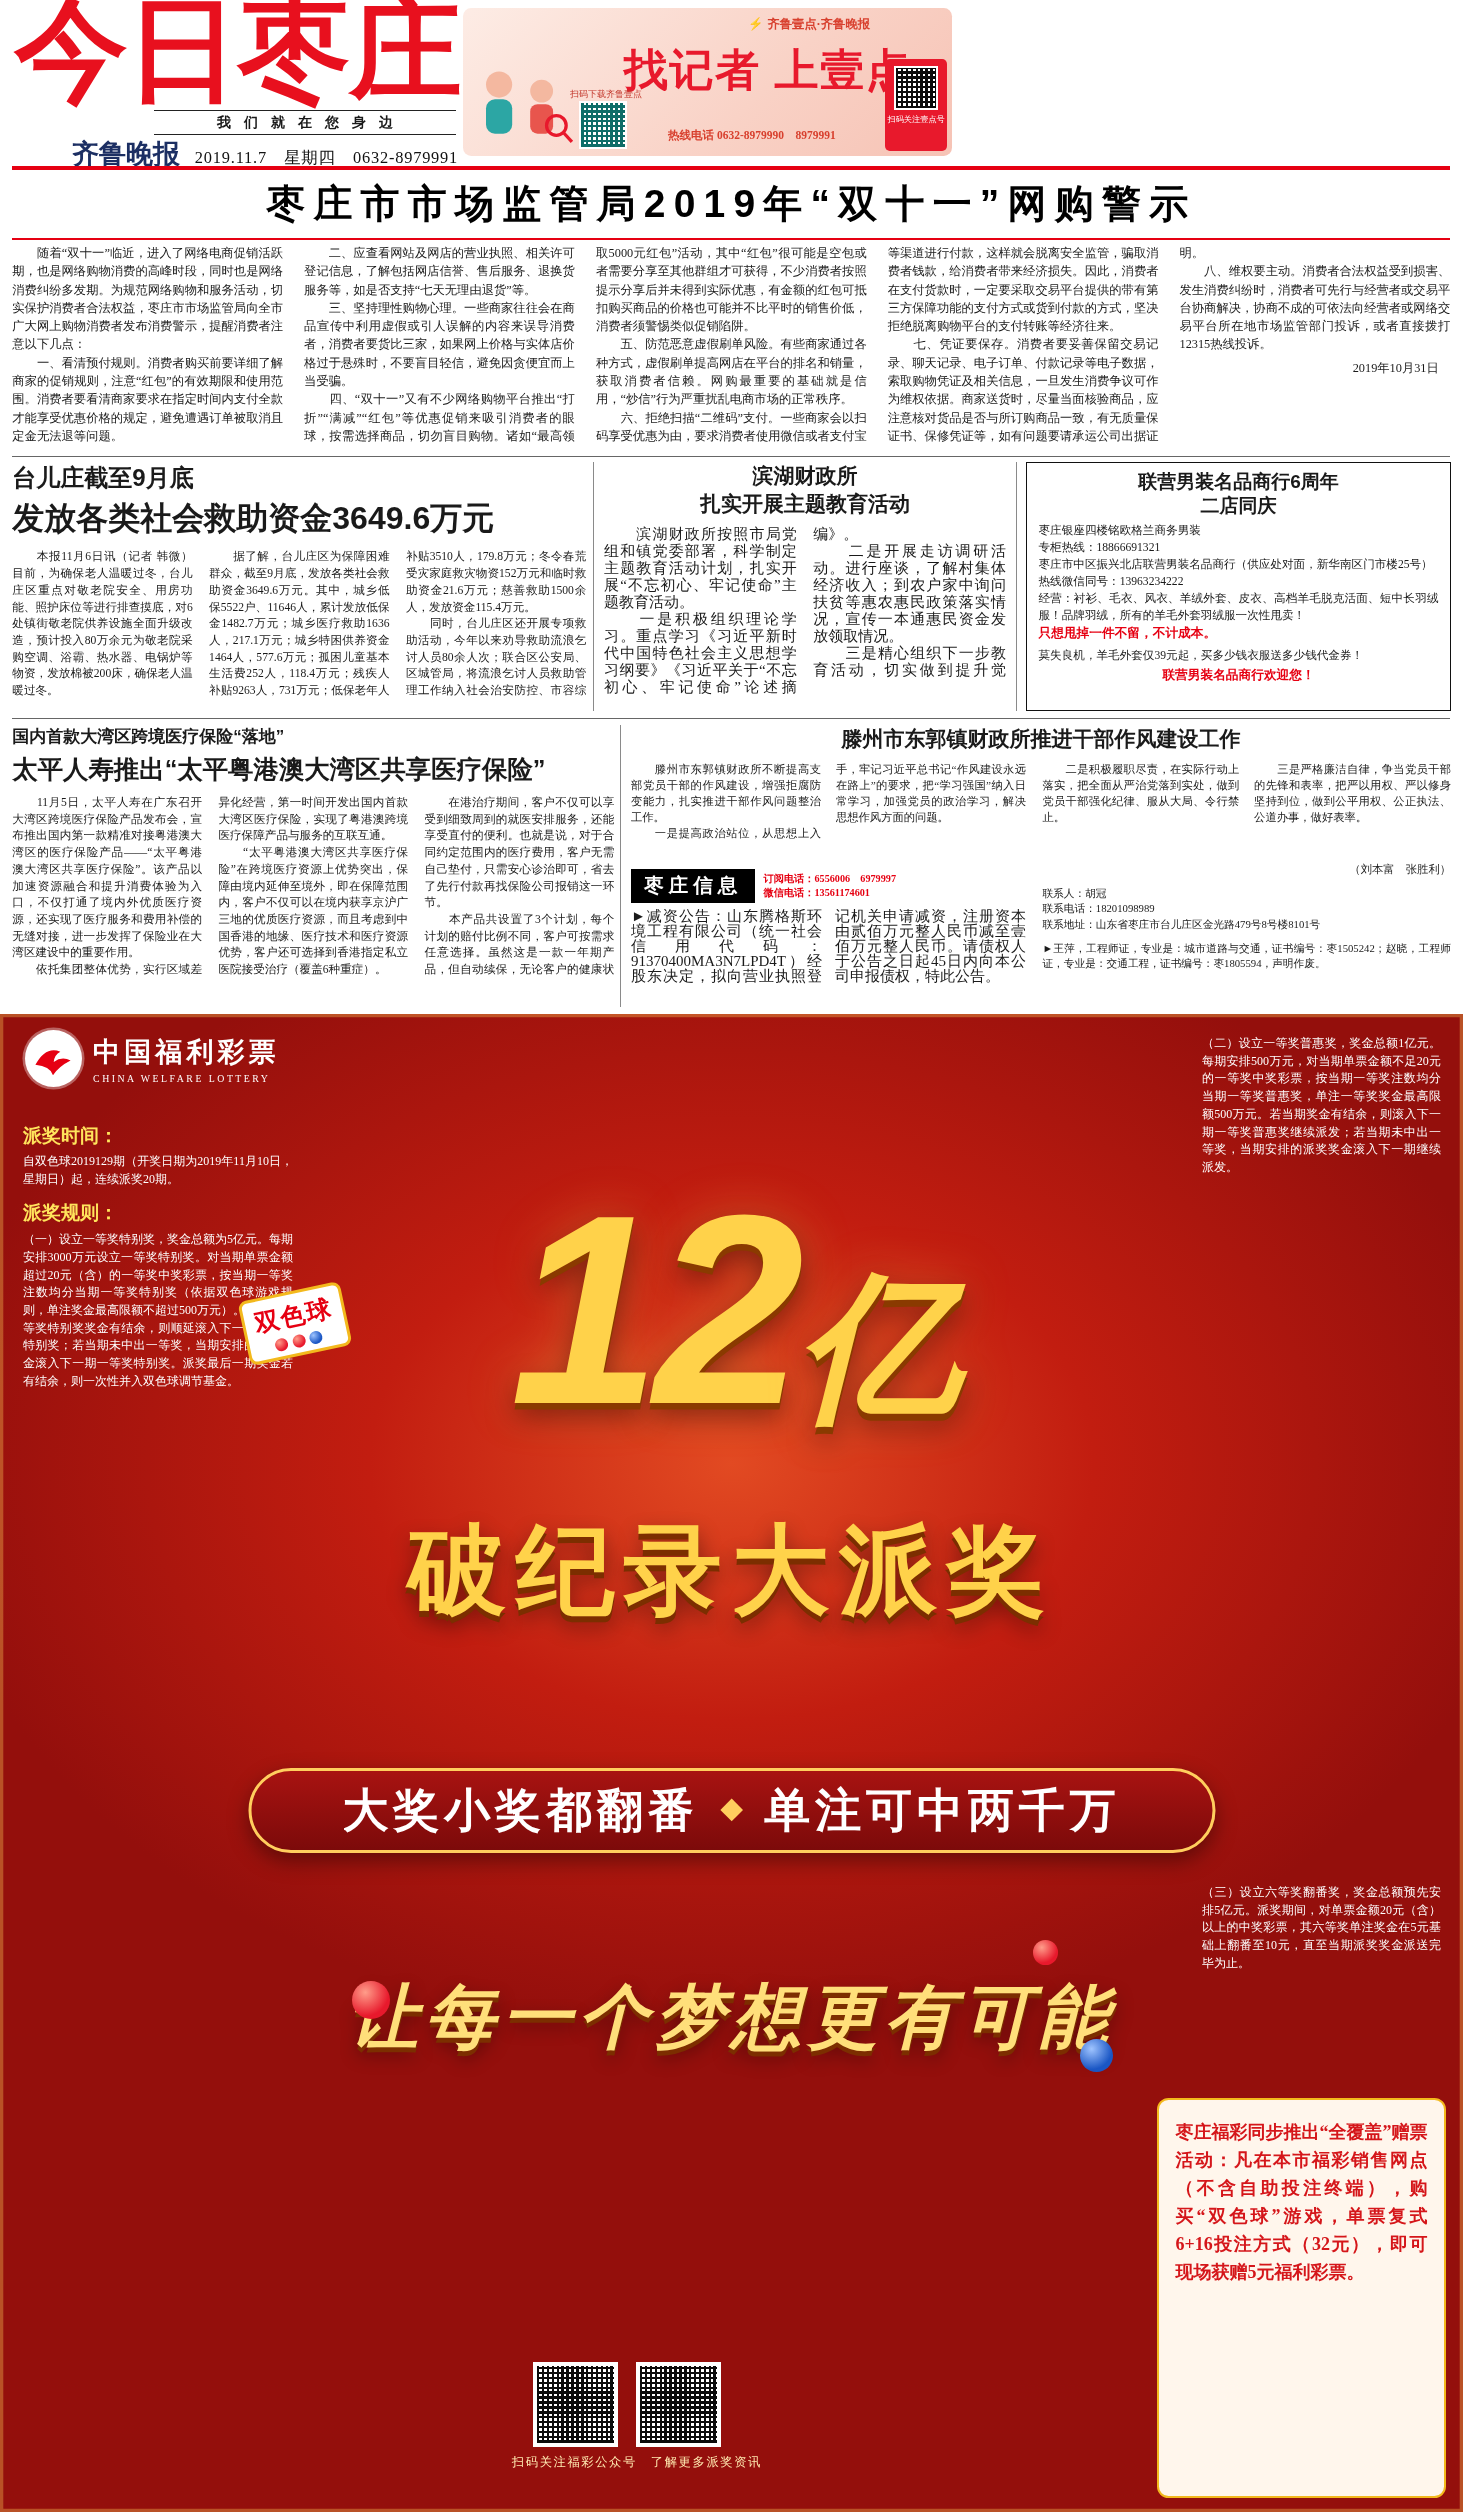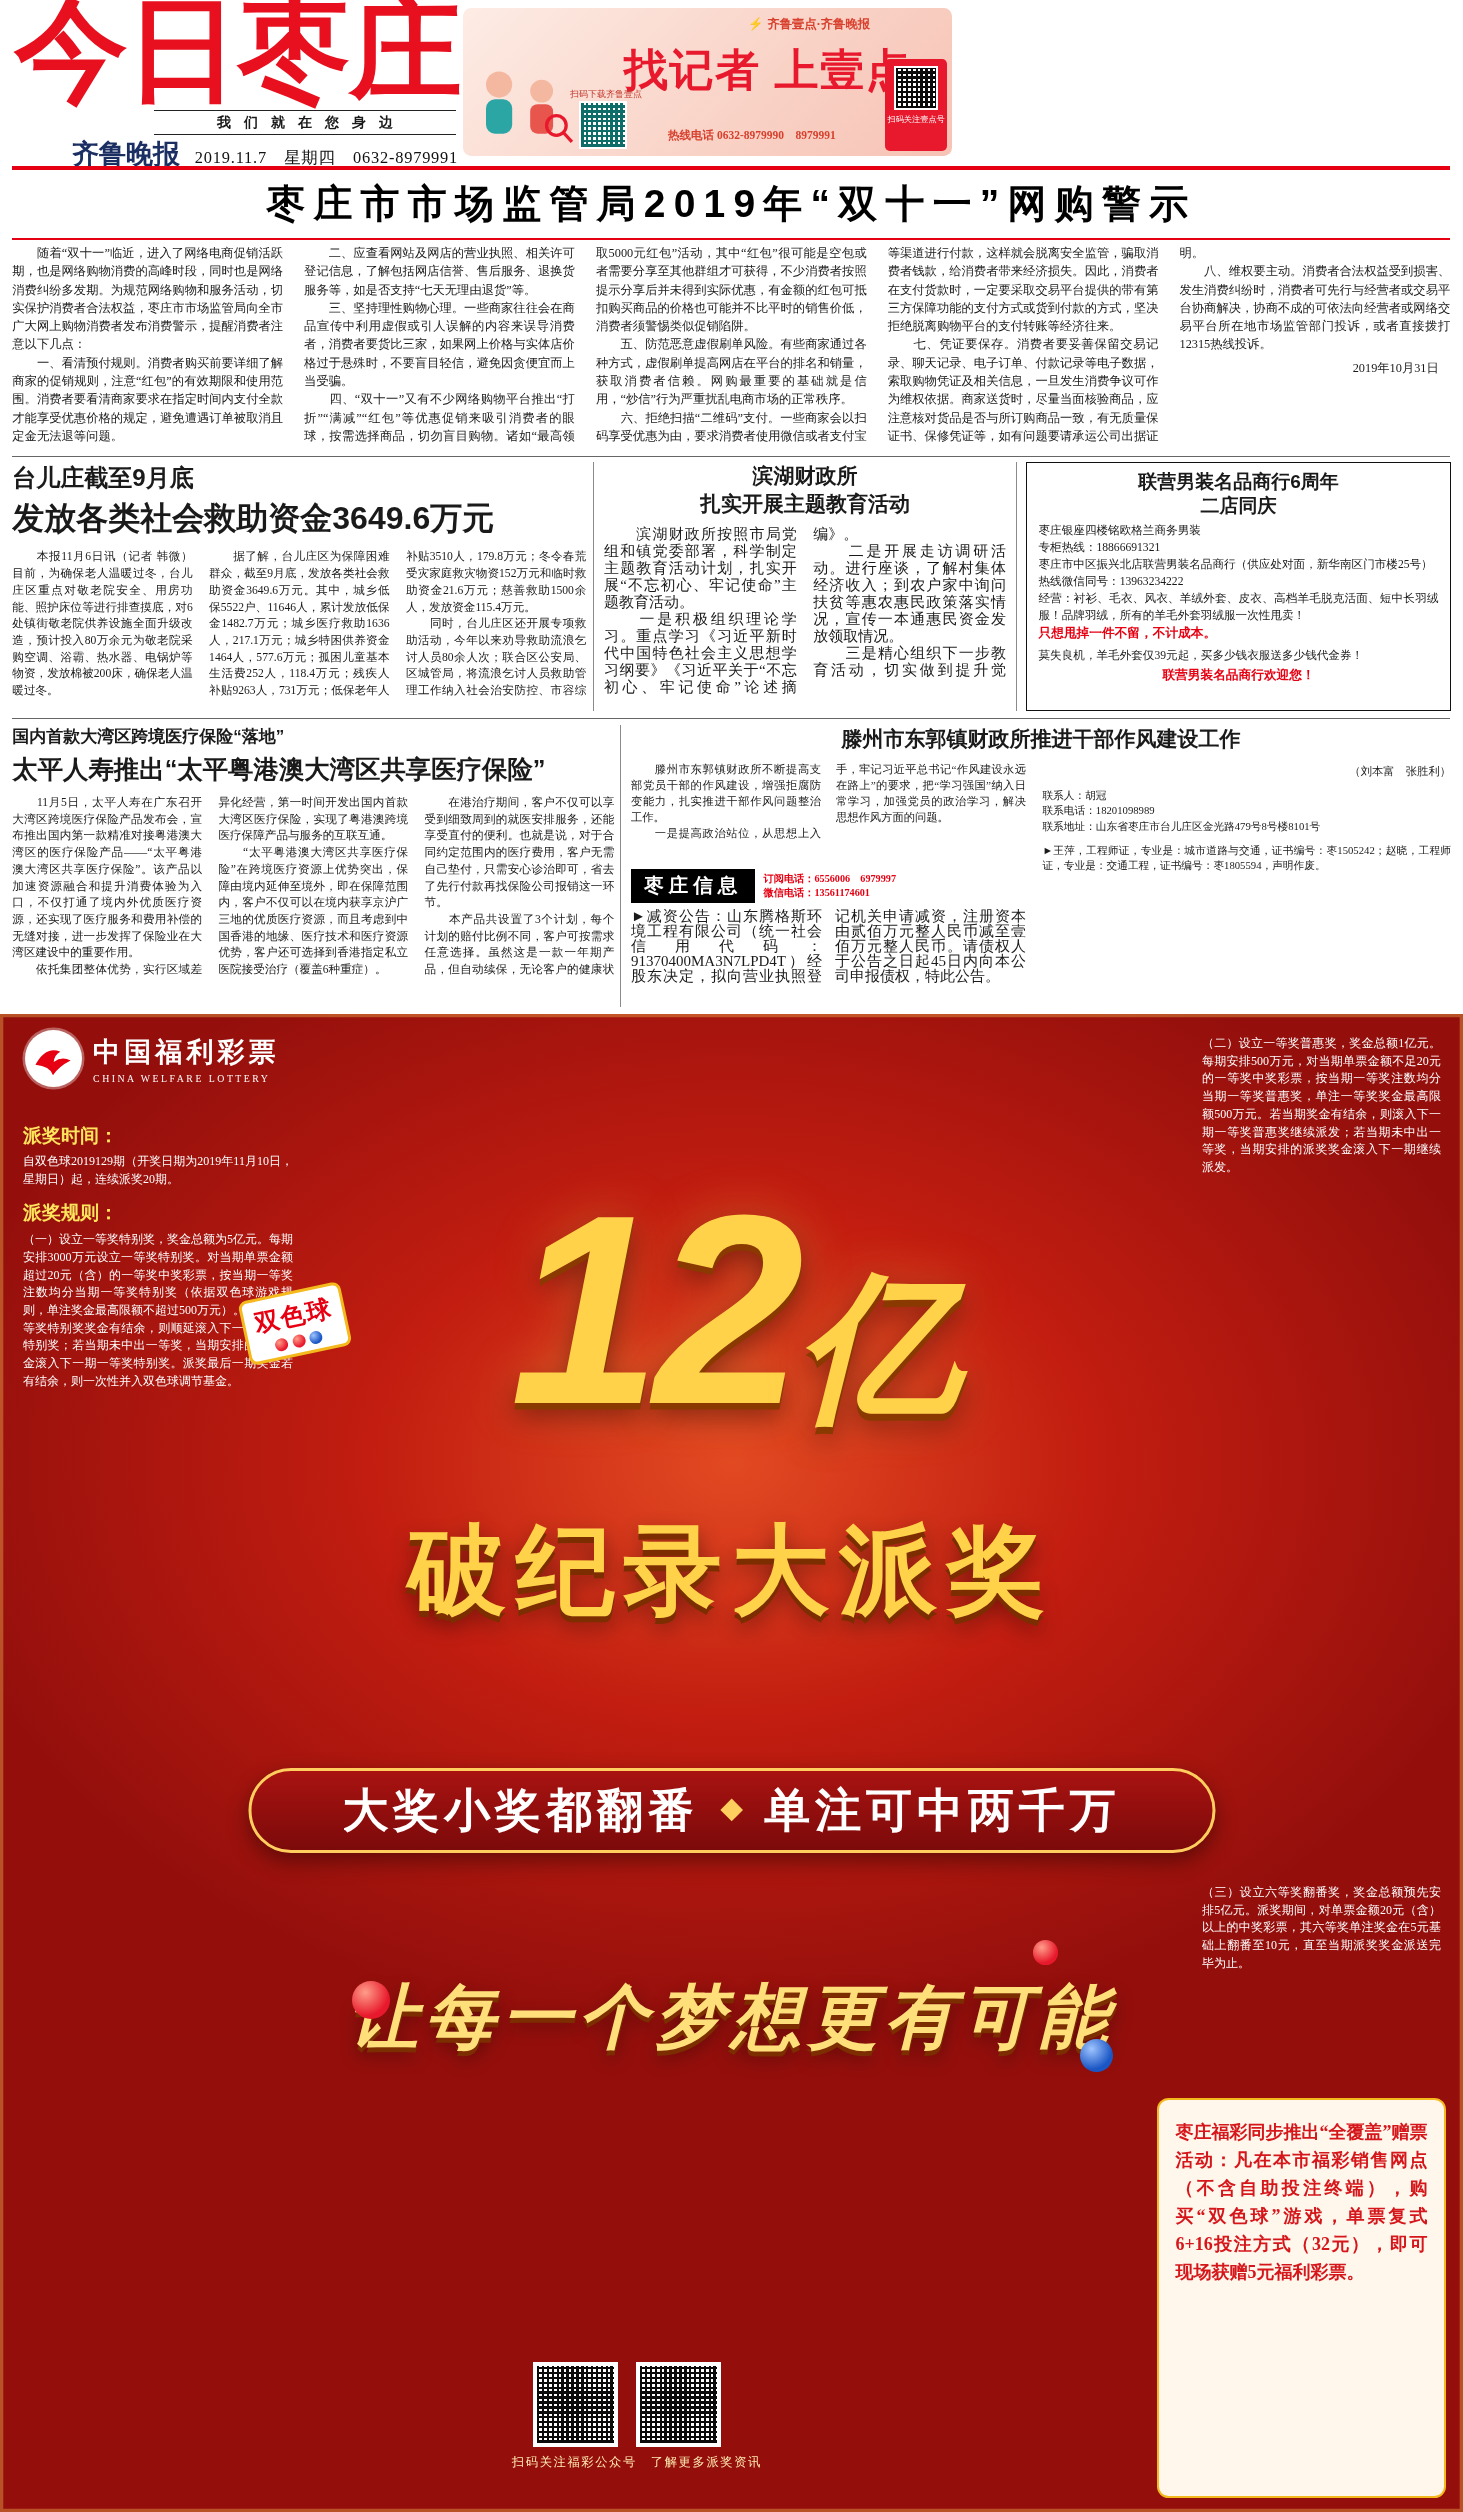--- a/index.html
+++ b/index.html
@@ -262,20 +262,22 @@
         <div class="info-head">
           <div class="info-badge">枣庄信息</div>
           <div class="info-phones">
             <div>订阅电话：6556006　6979997</div>
             <div>微信电话：13561174601</div>
           </div>
         </div>
         <div class="info-notice prelines">►减资公告：山东腾格斯环境工程有限公司（统一社会信用代码：91370400MA3N7LPD4T）经股东决定，拟向营业执照登记机关申请减资，注册资本由贰佰万元整人民币减至壹佰万元整人民币。请债权人于公告之日起45日内向本公司申报债权，特此公告。</div>
       </div>
       <div class="tz-colB">
+        <div class="tz-body prelines">　　二是积极履职尽责，在实际行动上落实，把全面从严治党落到实处，做到党员干部强化纪律、服从大局、令行禁止。
+　　三是严格廉洁自律，争当党员干部的先锋和表率，把严以用权、严以修身坚持到位，做到公平用权、公正执法、公道办事，做好表率。</div>
         <div class="tz-byline">（刘本富　张胜利）</div>
         <div class="info-right-text prelines">联系人：胡冠
 联系电话：18201098989
 联系地址：山东省枣庄市台儿庄区金光路479号8号楼8101号</div>
         <div class="info-right-text prelines">►王萍，工程师证，专业是：城市道路与交通，证书编号：枣1505242；赵晓，工程师证，专业是：交通工程，证书编号：枣1805594，声明作废。</div>
       </div>
     </div>
   </div>
 
   <div class="lottery">

